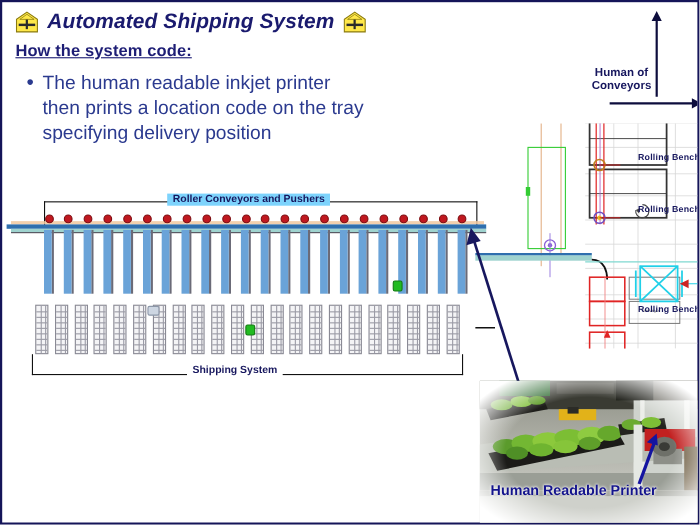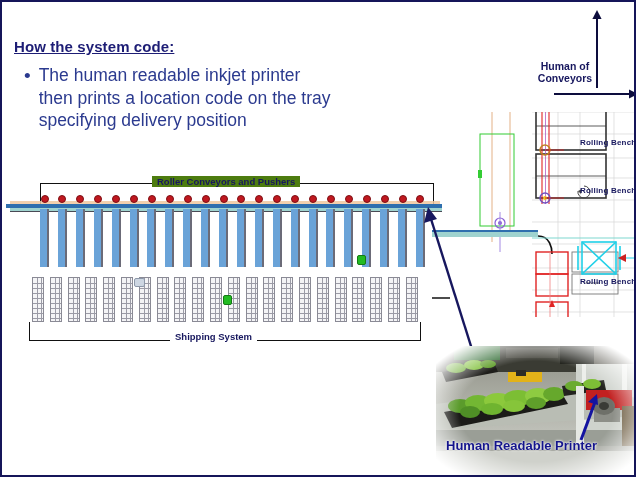--- a/index.html
+++ b/index.html
@@ -71,21 +71,21 @@
           background:#c0181f;border:1px solid #7d0f13;}
   #rail-top{position:absolute;left:8px;top:14px;width:430px;height:3px;background:#f0c8a0;opacity:.85;}
   #rail-main{position:absolute;left:4px;top:17px;width:436px;height:4px;background:#2f6fae;}
   #rail-main2{position:absolute;left:8px;top:21px;width:432px;height:3px;background:#9fd3cf;}
   #rail-edge{position:absolute;left:8px;top:24px;width:432px;height:1px;background:#4a4a55;}
 
   
   #bracket-rc{position:absolute;left:38px;top:-4px;width:392px;height:22px;
     border-left:1.5px solid #111;border-right:1.5px solid #111;border-top:1.5px solid #111;}
   #rc-label{
-    position:absolute;left:150px;top:-11px;background:#4d7c0f;padding:0 5px;
+    position:absolute;left:150px;top:-11px;background:#7dd3fc;padding:0 5px;
     font-size:9.5px;font-weight:bold;color:#17175e;white-space:nowrap;
   }
 
   
   #carts-wrap{position:absolute;left:0;top:275px;width:470px;height:70px;}
   .cart{position:absolute;top:0;width:12px;height:45px;
         background:#f4f4f6;border:1px solid #8a8a95;box-sizing:border-box;}
   .cart i{position:absolute;left:0;right:0;height:1px;background:#9b9ba6;display:block;}
   .cart u{position:absolute;top:0;bottom:0;width:1px;background:#9b9ba6;display:block;}
   #bracket-sc{position:absolute;left:27px;top:45px;width:390px;height:18px;
@@ -111,20 +111,39 @@
   #photo-arrow{position:absolute;left:576px;top:390px;width:22px;height:50px;}
 
   
   #big-arrow{position:absolute;left:416px;top:205px;width:70px;height:155px;}
 </style>
 </head>
 <body>
 
 <div id="slide">
 
+  <div id="title-row">
+    <span class="gh-icon">
+      <svg width="21" height="20" viewBox="0 0 21 20">
+        <polygon points="10.5,1 20,7.5 20,19 1,19 1,7.5" fill="#ffe84a" stroke="#8a7a10" stroke-width="1"></polygon>
+        <rect x="3" y="11.5" width="15" height="2.2" fill="#2b2b2b"></rect>
+        <rect x="9.4" y="5.5" width="2" height="11" fill="#2b2b2b"></rect>
+        <polygon points="10.5,3 17,7.6 4,7.6" fill="#ffe84a" stroke="#8a7a10" stroke-width=".7"></polygon>
+      </svg>
+    </span>
+    <span id="title-text">Automated Shipping System</span>
+    <span class="gh-icon">
+      <svg width="21" height="20" viewBox="0 0 21 20">
+        <polygon points="10.5,1 20,7.5 20,19 1,19 1,7.5" fill="#ffe84a" stroke="#8a7a10" stroke-width="1"></polygon>
+        <rect x="3" y="11.5" width="15" height="2.2" fill="#2b2b2b"></rect>
+        <rect x="9.4" y="5.5" width="2" height="11" fill="#2b2b2b"></rect>
+        <polygon points="10.5,3 17,7.6 4,7.6" fill="#ffe84a" stroke="#8a7a10" stroke-width=".7"></polygon>
+      </svg>
+    </span>
+  </div>
 
   <div id="subtitle">How the system code:</div>
 
   <div id="bullet">
     <span id="bullet-dot">•</span>
     <span id="bullet-text">The human readable inkjet printer then prints a location code on the tray specifying delivery position</span>
   </div>
 
   <div id="rest-label">
     <div>Human of</div>

